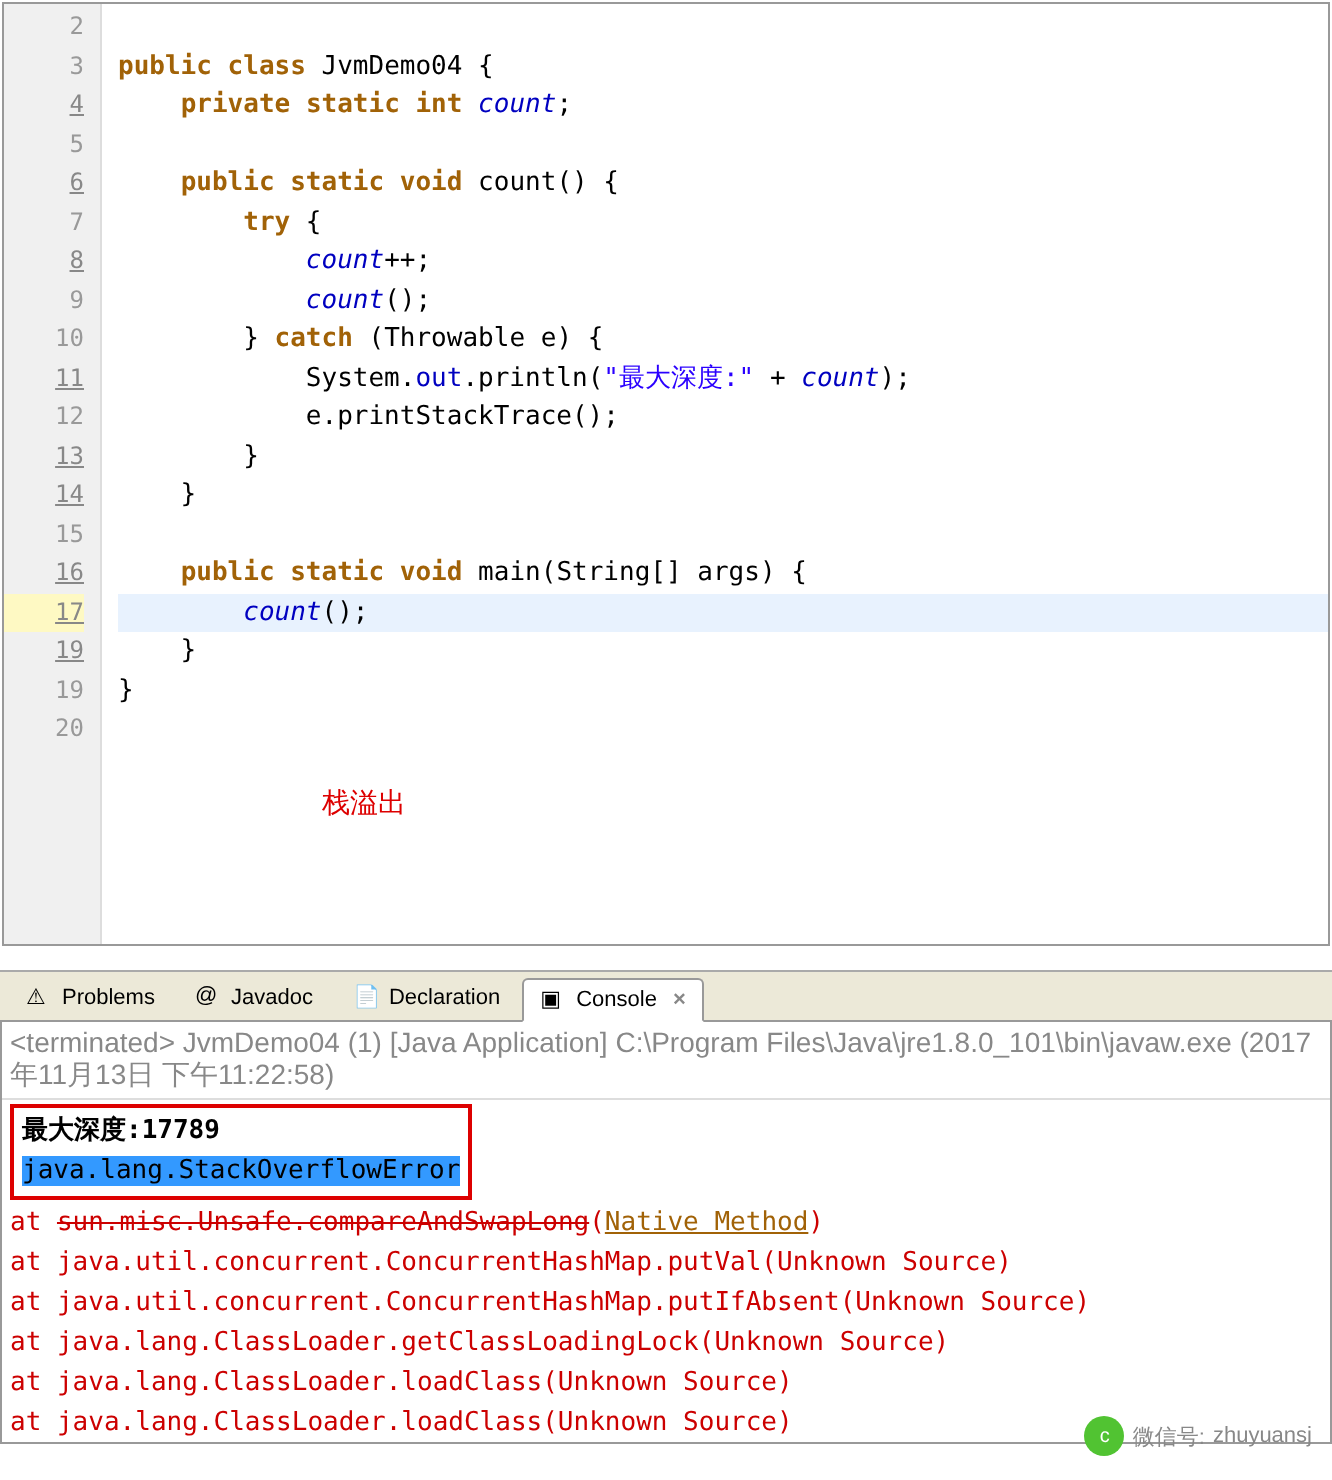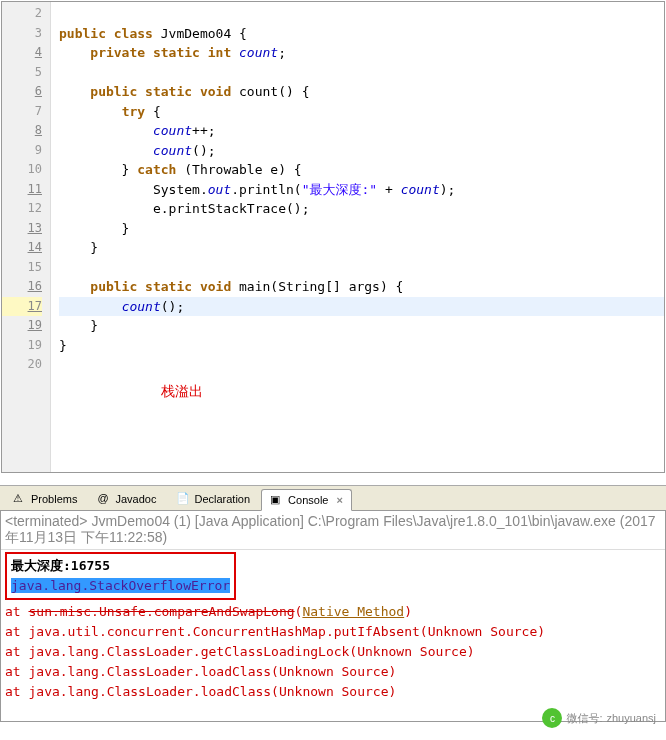--- a/index.html
+++ b/index.html
@@ -7,32 +7,32 @@
 .gutter{background:#f0f0f0;width:40px;border-right:1px solid #ddd;user-select:none;text-align:right;padding-right:8px;color:#999;font-size:12px;line-height:19.5px;padding-top:2px}
 .gutter div{height:19.5px}
 .gutter .u{text-decoration:underline;color:#888}
 .gutter .hl{background:#fef9c3}
 .code{flex:1;padding:2px 0 0 8px;line-height:19.5px;overflow-x:auto;position:relative}
 .code .ln{height:19.5px;white-space:pre}
 .code .hl{background:#e8f2fe}
 .kw{color:#a16207;font-weight:bold}
 .field{color:#0000c0;font-style:italic}
 .str{color:#2a00ff}
-.out{color:#0000c0;font-style:italic}
-.annotation{position:absolute;left:110px;top:380px;color:#d00;font-family:'Microsoft YaHei',sans-serif;font-size:14px}
+.out{color:#0000c0;}
+.annotation{position:absolute;left:110px;top:390px;color:#d00;font-family:'Microsoft YaHei',sans-serif;font-size:14px}
 .tabs{display:flex;background:#ece9d8;border-top:1px solid #aaa;padding:2px 4px 0;font-family:Tahoma,sans-serif;font-size:11px;margin-top:12px}
 .tab{padding:3px 8px;border:1px solid transparent;margin-right:2px;cursor:pointer;border-radius:3px 3px 0 0;display:flex;align-items:center;gap:4px}
 .tab.active{background:#fff;border:1px solid #999;border-bottom:1px solid #fff;position:relative;top:1px}
 .tab-icon{width:14px;height:14px;display:inline-block}
 .close-x{margin-left:4px;color:#888;font-weight:bold}
 .console{border:1px solid #999;background:#fff;height:210px;overflow:auto}
 .term-line{color:#888;font-family:Tahoma,sans-serif;font-size:14px;padding:2px 4px;border-bottom:1px solid #ddd}
 .console-body{padding:2px 4px;font-family:Consolas,Monaco,monospace;font-size:13px;line-height:20px}
 .red-box{border:2px solid #d00;display:inline-block;padding:2px 4px;margin-bottom:2px}
-.sel{background:#3399ff;color:#4c1d95}
+.sel{background:#3399ff;color:#000000}
 .err{color:#c00}
 .link{color:#a16207;text-decoration:underline}
 .strike{text-decoration:line-through}
 .watermark{position:fixed;right:10px;bottom:12px;font-family:'Microsoft YaHei',sans-serif;font-size:11px;color:#888;display:flex;align-items:center;gap:4px}
 .wechat-icon{width:20px;height:20px;border-radius:50%;background:#51c332;display:inline-flex;align-items:center;justify-content:center;color:#fff;font-size:10px}
 </style>
 </head>
 <body>
 
 <div class="editor">
@@ -98,25 +98,26 @@
       <span class="tab-icon">▣</span>
       <span>Console</span>
       <span class="close-x">×</span>
     </div>
 </div>
 
 <div class="console">
   <div class="term-line">&lt;terminated&gt; JvmDemo04 (1) [Java Application] C:\Program Files\Java\jre1.8.0_101\bin\javaw.exe (2017年11月13日 下午11:22:58)</div>
   <div class="console-body">
     <div class="red-box">
-      <div><b><span>最大深度:</span><span>16755</span></b></div>
+      <div><b><span>最大深度:</span><span>17789</span></b></div>
       <div class="err"><span class="sel">java.lang.StackOverflowError</span></div>
     </div>
     <div id="trace">
         <div class="err">        at <span class="strike">sun.misc.Unsafe.compareAndSwapLong</span>(<span class="link">Native Method</span>)</div>
+        <div class="err">        at java.util.concurrent.ConcurrentHashMap.putVal(Unknown Source)</div>
         <div class="err">        at java.util.concurrent.ConcurrentHashMap.putIfAbsent(Unknown Source)</div>
         <div class="err">        at java.lang.ClassLoader.getClassLoadingLock(Unknown Source)</div>
         <div class="err">        at java.lang.ClassLoader.loadClass(Unknown Source)</div>
         <div class="err">        at java.lang.ClassLoader.loadClass(Unknown Source)</div>
       </div>
   </div>
 </div>
 
 <div class="watermark">
   <span class="wechat-icon">c</span>

